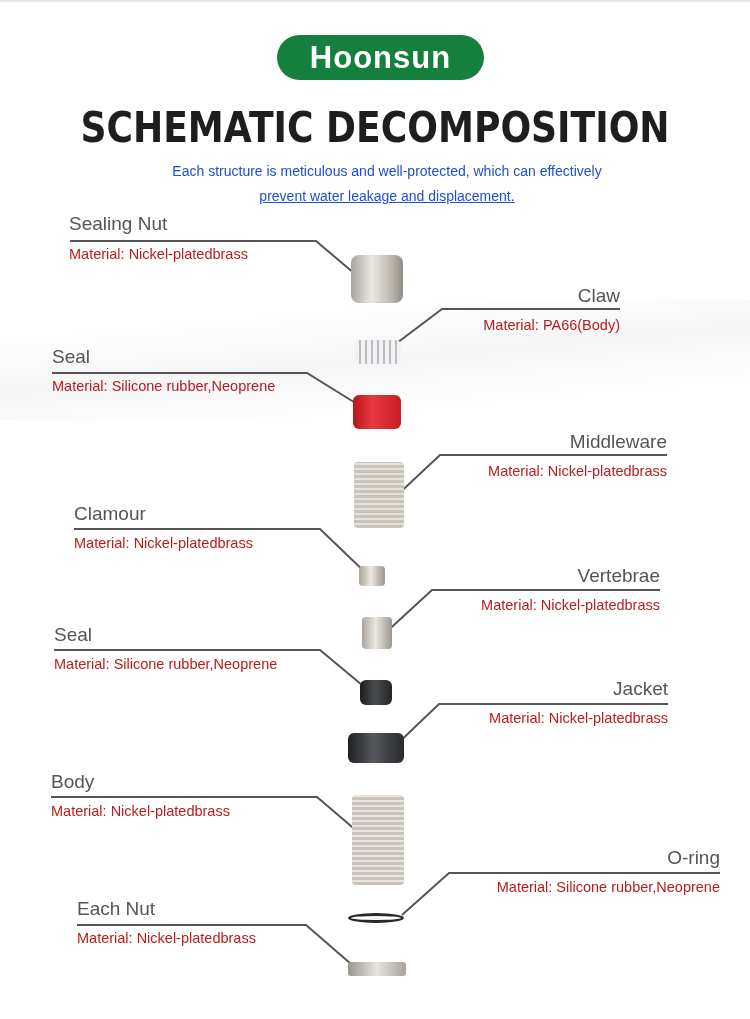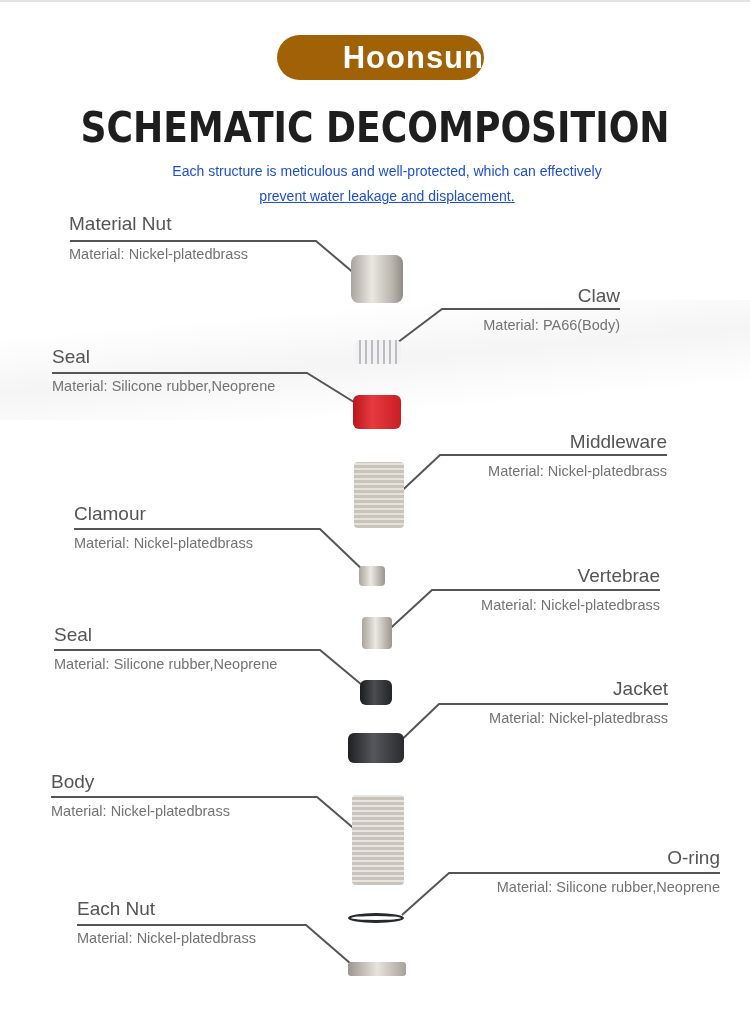--- a/index.html
+++ b/index.html
@@ -1,24 +1,24 @@
 <!DOCTYPE html>
 <html><head>
 <meta charset="utf-8">
 <style>
   html,body{margin:0;padding:0;}
   body{width:750px;height:1019px;background:#ffffff;position:relative;overflow:hidden;font-family:"Liberation Sans","DejaVu Sans",sans-serif;}
   .topline{position:absolute;left:0;top:0;width:750px;height:2px;background:#e4e4e4;}
   .haze{position:absolute;left:0;top:300px;width:750px;height:120px;background:linear-gradient(175deg,rgba(255,255,255,0) 20%,rgba(238,238,240,0.6) 50%,rgba(255,255,255,0) 80%);}
-  .logo{position:absolute;left:277px;top:35px;width:207px;height:45px;border-radius:23px;background:#a16207;color:#fff;text-align:right;line-height:45px;font-size:31px;font-weight:bold;letter-spacing:1px;}
+  .logo{position:absolute;left:277px;top:35px;width:207px;height:45px;border-radius:23px;background:#15803d;color:#fff;text-align:center;line-height:45px;font-size:31px;font-weight:bold;letter-spacing:1px;}
   .title{position:absolute;left:0;top:103px;width:750px;text-align:center;font-family:"DejaVu Sans","Liberation Sans",sans-serif;font-weight:bold;font-size:42px;color:#1e1e1e;letter-spacing:0px;transform:scaleX(0.86);transform-origin:center;}
   .sub{position:absolute;left:12px;width:750px;text-align:center;font-size:14px;color:#1d4ed8;}
   .label{position:absolute;color:#555;}
   .label .name{font-size:19px;color:#555;white-space:nowrap;}
-  .label .mat{font-size:14.5px;color:#737373;white-space:nowrap;}
+  .label .mat{font-size:14.5px;color:#b91c1c;white-space:nowrap;}
   .label.right{text-align:right;margin-left:40px;}
   svg.lines{position:absolute;left:0;top:0;}
   .part{position:absolute;}
 </style>
 </head>
 <body>
 
 <div class="topline"></div>
 <div class="haze"></div>
 
@@ -49,21 +49,21 @@
 <div class="part" style="left:354px;top:462px;width:50px;height:66px;border-radius:4px;background:repeating-linear-gradient(0deg,#c9c4bb 0 3px,#e6e2da 3px 5px);"></div>
 <div class="part" style="left:359px;top:566px;width:26px;height:20px;border-radius:4px;background:linear-gradient(90deg,#a9a49c,#ebe8e2 45%,#9a958d);"></div>
 <div class="part" style="left:362px;top:617px;width:30px;height:32px;border-radius:4px;background:linear-gradient(90deg,#a9a49c,#ebe8e2 45%,#9a958d);"></div>
 <div class="part" style="left:360px;top:680px;width:32px;height:25px;border-radius:6px;background:linear-gradient(90deg,#1b1c1e,#4a4c50 45%,#232427);"></div>
 <div class="part" style="left:348px;top:733px;width:56px;height:30px;border-radius:6px;background:linear-gradient(90deg,#1f2023,#55575c 45%,#2a2b2e);"></div>
 <div class="part" style="left:352px;top:795px;width:52px;height:90px;border-radius:4px;background:repeating-linear-gradient(0deg,#c9c4bb 0 3px,#e9e5de 3px 5px);"></div>
 <div class="part" style="left:348px;top:913px;width:56px;height:10px;border-radius:50%;border:3px solid #26282b;box-sizing:border-box;"></div>
 <div class="part" style="left:348px;top:962px;width:58px;height:14px;border-radius:3px;background:linear-gradient(90deg,#9a958d,#e8e4dd 50%,#a6a19a);"></div>
 
 <div class="label" style="left:69px;top:213px;">
-  <div class="name">Material Nut</div>
+  <div class="name">Sealing Nut</div>
   <div class="mat" style="margin-top:11px;">Material: Nickel-platedbrass</div>
 </div>
 <div class="label right" style="right:130px;top:285px;">
   <div class="name">Claw</div>
   <div class="mat" style="margin-top:10px;">Material: PA66(Body)</div>
 </div>
 <div class="label" style="left:52px;top:346px;">
   <div class="name">Seal</div>
   <div class="mat" style="margin-top:10px;">Material: Silicone rubber,Neoprene</div>
 </div>

